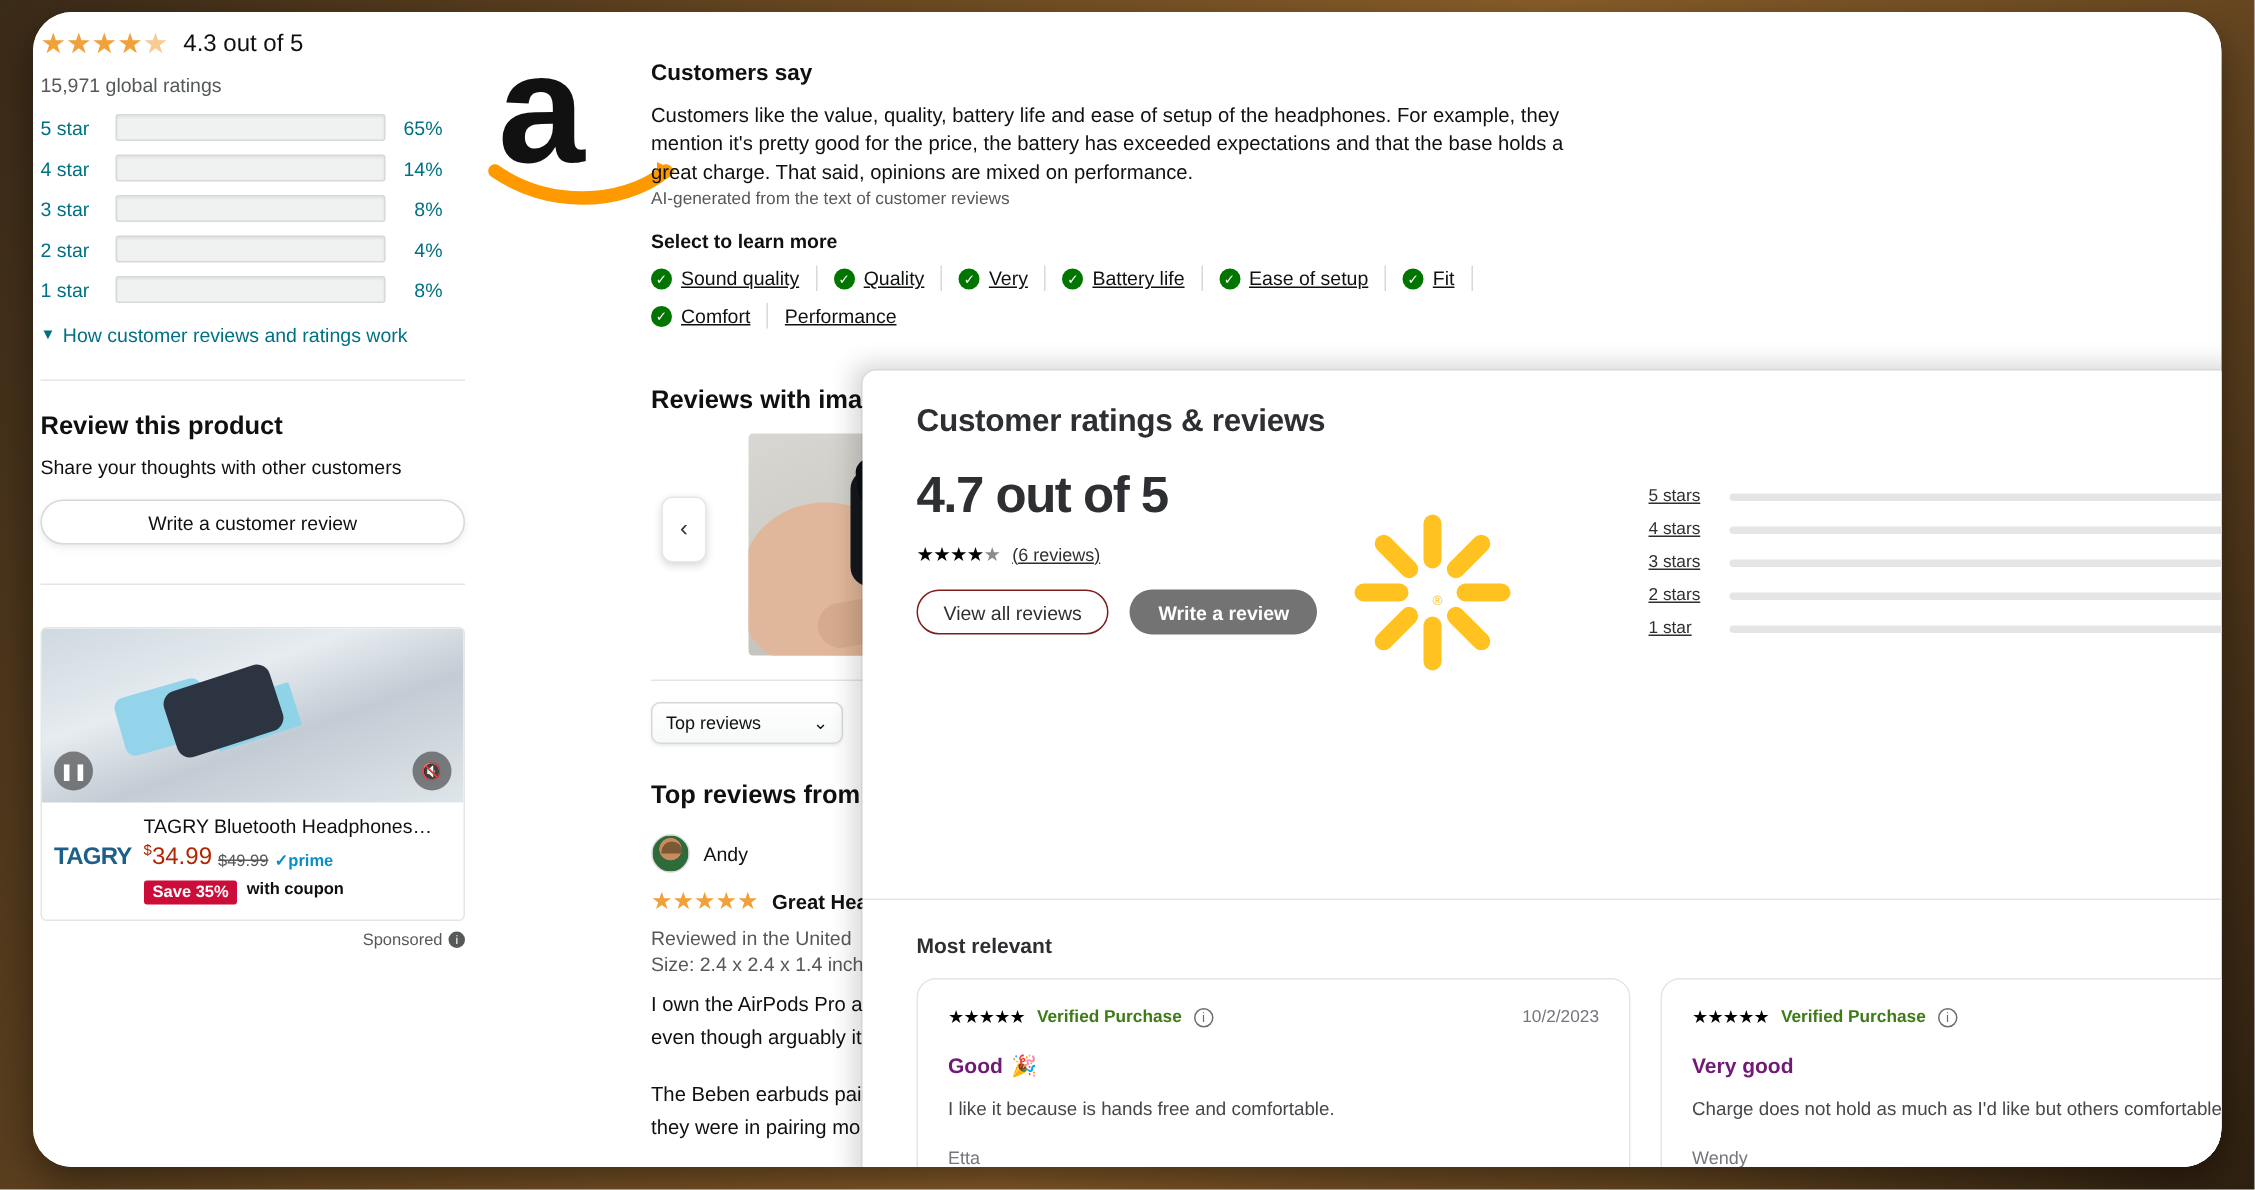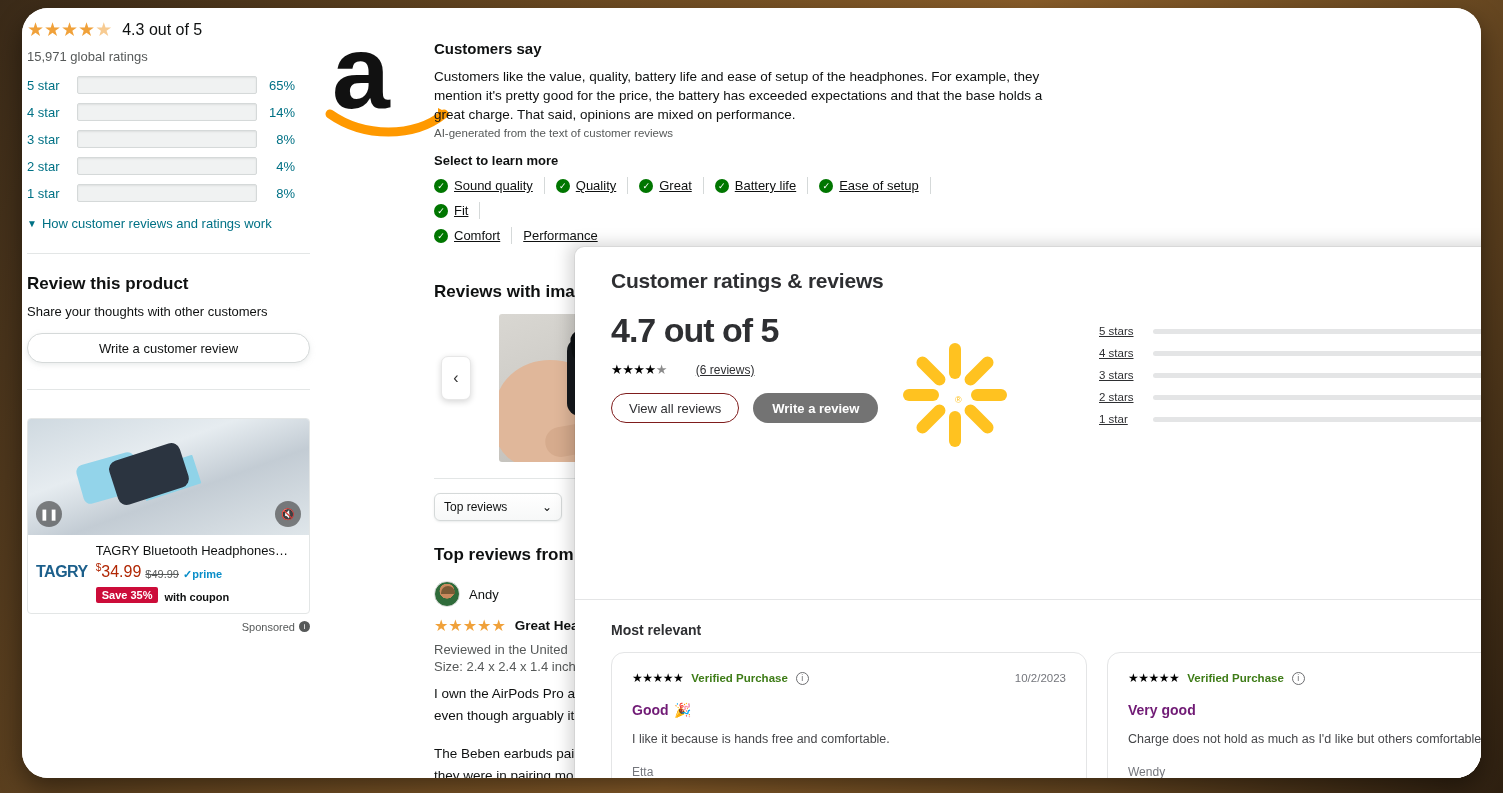--- a/index.html
+++ b/index.html
@@ -99,21 +99,21 @@
   .pbtn.right { right: 8px; }
   .spons-body { display: flex; padding: 8px 8px 10px 8px; gap: 8px; }
   .spons-logo { font-size: 16px; font-weight: 700; color: #1c5f8b; letter-spacing: -.5px; padding-top: 20px; }
   .spons-info { flex: 1; }
   .spons-name { font-size: 13px; color: #0f1111; line-height: 1.25; margin-bottom: 3px; }
   .price-line { display: flex; align-items: baseline; gap: 4px; }
   .price-now { color: #B12704; font-size: 16px; }
   .price-now sup { font-size: 10px; top: -.5em; }
   .price-old { color: #565959; font-size: 11px; text-decoration: line-through; }
   .prime { color: #0a8ec9; font-size: 11px; font-weight: 700; }
-  .coupon-line { display: flex; align-items: flex-end; gap: 6px; margin-top: 5px; }
+  .coupon-line { display: flex; align-items: flex-start; gap: 6px; margin-top: 5px; }
   .coupon-badge {
     background: #CC0C39; color: #fff; font-size: 11px; font-weight: 700;
     padding: 2px 6px; border-radius: 2px;
   }
   .coupon-text { font-size: 11px; font-weight: 700; color: #0f1111; }
   .spons-foot {
     width: 283px; text-align: right; font-size: 11px; color: #565959;
     margin-top: 7px; display:flex; justify-content:flex-end; align-items:center; gap:4px;
   }
   .info-dot {
@@ -212,21 +212,21 @@
     overflow: hidden;
     color: #2e2f32;
     font-family: "Liberation Sans", sans-serif;
   }
   .wm-head { font-size: 21px; font-weight: 700; color: #2e2f32; padding: 22px 0 0 36px; letter-spacing: -.2px;}
   .wm-top { display: flex; padding: 18px 0 0 36px; position: relative; }
   .wm-left { width: 310px; }
   .wm-score { font-size: 34px; font-weight: 700; color: #2e2f32; letter-spacing: -1px; }
   .wm-stars-row { display: flex; align-items: center; gap: 8px; margin-top: 12px; }
   .wm-stars { font-size: 13px; color: #000; letter-spacing: -0.5px; }
-  .wm-reviews-link { font-size: 12px; color: #2e2f32; text-decoration: underline; margin-left: 21px; }
+  .wm-reviews-link { font-size: 12px; color: #2e2f32; text-decoration: underline; }
   .wm-btns { display: flex; gap: 14px; margin-top: 16px; }
   .btn-outline {
     height: 30px; padding: 0 17px; border-radius: 16px; border: 1px solid #7f1d1d;
     background: #fff; font-size: 13px; color: #2e2f32;
     display: flex; align-items: center; justify-content: center;
   }
   .btn-primary {
     height: 30px; padding: 0 19px; border-radius: 16px; border: none;
     background: #737373; color: #fff; font-size: 13px; font-weight: 700;
     display: flex; align-items: center; justify-content: center;
@@ -373,21 +373,21 @@
         <span class="chip">
             <span class="chk">✓</span>
             <span class="chip-label">Sound quality</span>
           </span>
         <span class="chip">
             <span class="chk">✓</span>
             <span class="chip-label">Quality</span>
           </span>
         <span class="chip">
             <span class="chk">✓</span>
-            <span class="chip-label">Great</span>
+            <span class="chip-label">Very</span>
           </span>
         <span class="chip">
             <span class="chk">✓</span>
             <span class="chip-label">Battery life</span>
           </span>
         <span class="chip">
             <span class="chk">✓</span>
             <span class="chip-label">Ease of setup</span>
           </span>
         <span class="chip">

